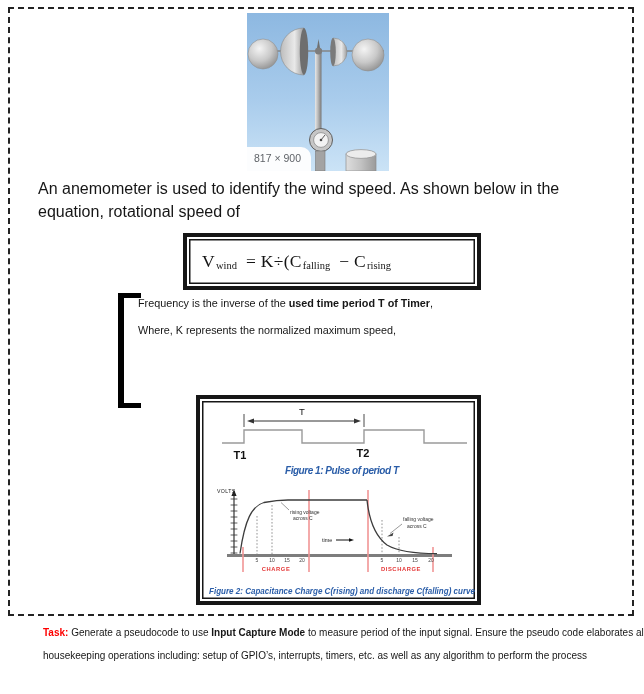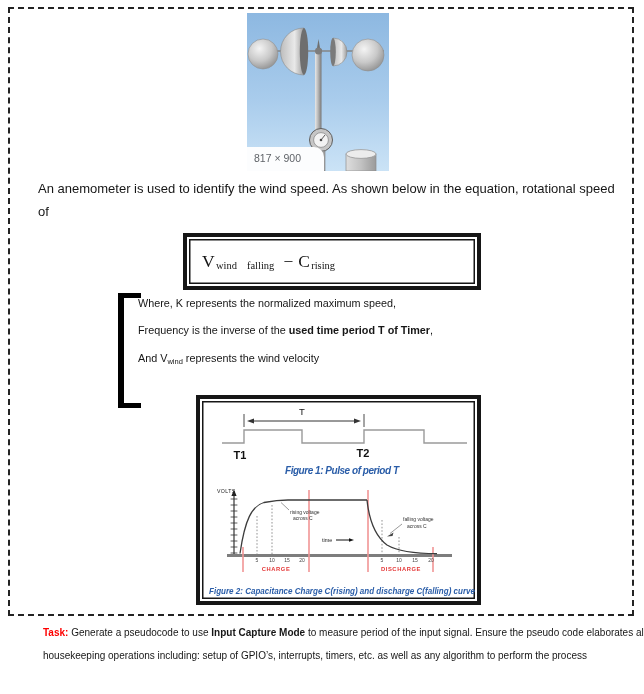--- a/index.html
+++ b/index.html
@@ -13,26 +13,26 @@
   }
   
   .anemo{
     position:absolute;left:247px;top:13px;width:142px;height:158px;
     background:linear-gradient(180deg,#8db8e1 0%,#a9ccec 55%,#cbe3f6 100%);
     overflow:hidden;
   }
   .anemo svg{position:absolute;left:0;top:0;}
   .size-badge{
     position:absolute;left:0;bottom:0;background:#fcfdfe;color:#5f6368;
-    font-size:10.5px;line-height:13px;padding:5px 23px 6px 7px;
+    font-size:10.5px;line-height:13px;padding:5px 10px 6px 7px;
     border-radius:0 10px 0 0;z-index:2;
   }
   .intro{
     position:absolute;left:38px;top:177px;width:588px;
-    font-size:13px;line-height:23px;color:#161616;
+    font-size:16px;line-height:23px;color:#161616;
   }
   
   .frame{
     border:4px solid #161616;box-sizing:border-box;
     box-shadow:inset 0 0 0 2px #ffffff,inset 0 0 0 3.5px #161616;
     background:#fff;
   }
   .eq-box{
     position:absolute;left:183px;top:233px;width:298px;height:57px;
     display:flex;align-items:center;padding-left:15px;
@@ -118,31 +118,31 @@
   <div class="size-badge">817 × 900</div>
 </div>
 
 <div class="intro">
   <div>An anemometer is used to identify the wind speed. As shown below in the equation, rotational speed of</div>
 </div>
 
 <div class="eq-box frame">
   <span>V</span>
     <sub>wind</sub>
+    <span>= K÷(C</span>
     <sub>falling</sub>
     <span>− C</span>
     <sub>rising</sub>
 </div>
 
 <div class="bracket"></div>
 
 <div class="defs">
+  <div class="line"><span>Frequency is the inverse of the </span><span class="b">used time period T of Timer</span><span>,</span></div>
   <div class="line"><span>Where, K represents the normalized maximum speed,</span></div>
-  <div class="line"><span>Frequency is the inverse of the </span><span class="b">used time period T of Timer</span><span>,</span></div>
-  <div class="line"><span>And V</span><sub>wind</sub><span> represents the wind velocity</span></div>
 </div>
 
 <div class="fig-box frame">
   <svg width="277" height="202" viewBox="0 0 277 202">
 
     <polyline points="18,40 40,40 40,27 98,27 98,40 160,40 160,27 220,27 220,40 263,40" fill="none" stroke="#9a9a9a" stroke-width="1.4"></polyline>
     <line x1="40" y1="11" x2="40" y2="24" stroke="#4a4a4a" stroke-width="1"></line>
     <line x1="160" y1="11" x2="160" y2="24" stroke="#4a4a4a" stroke-width="1"></line>
     <line x1="49" y1="18" x2="151" y2="18" stroke="#333" stroke-width="1"></line>
     <polygon points="43,18 50,15.6 50,20.4" fill="#333"></polygon>

